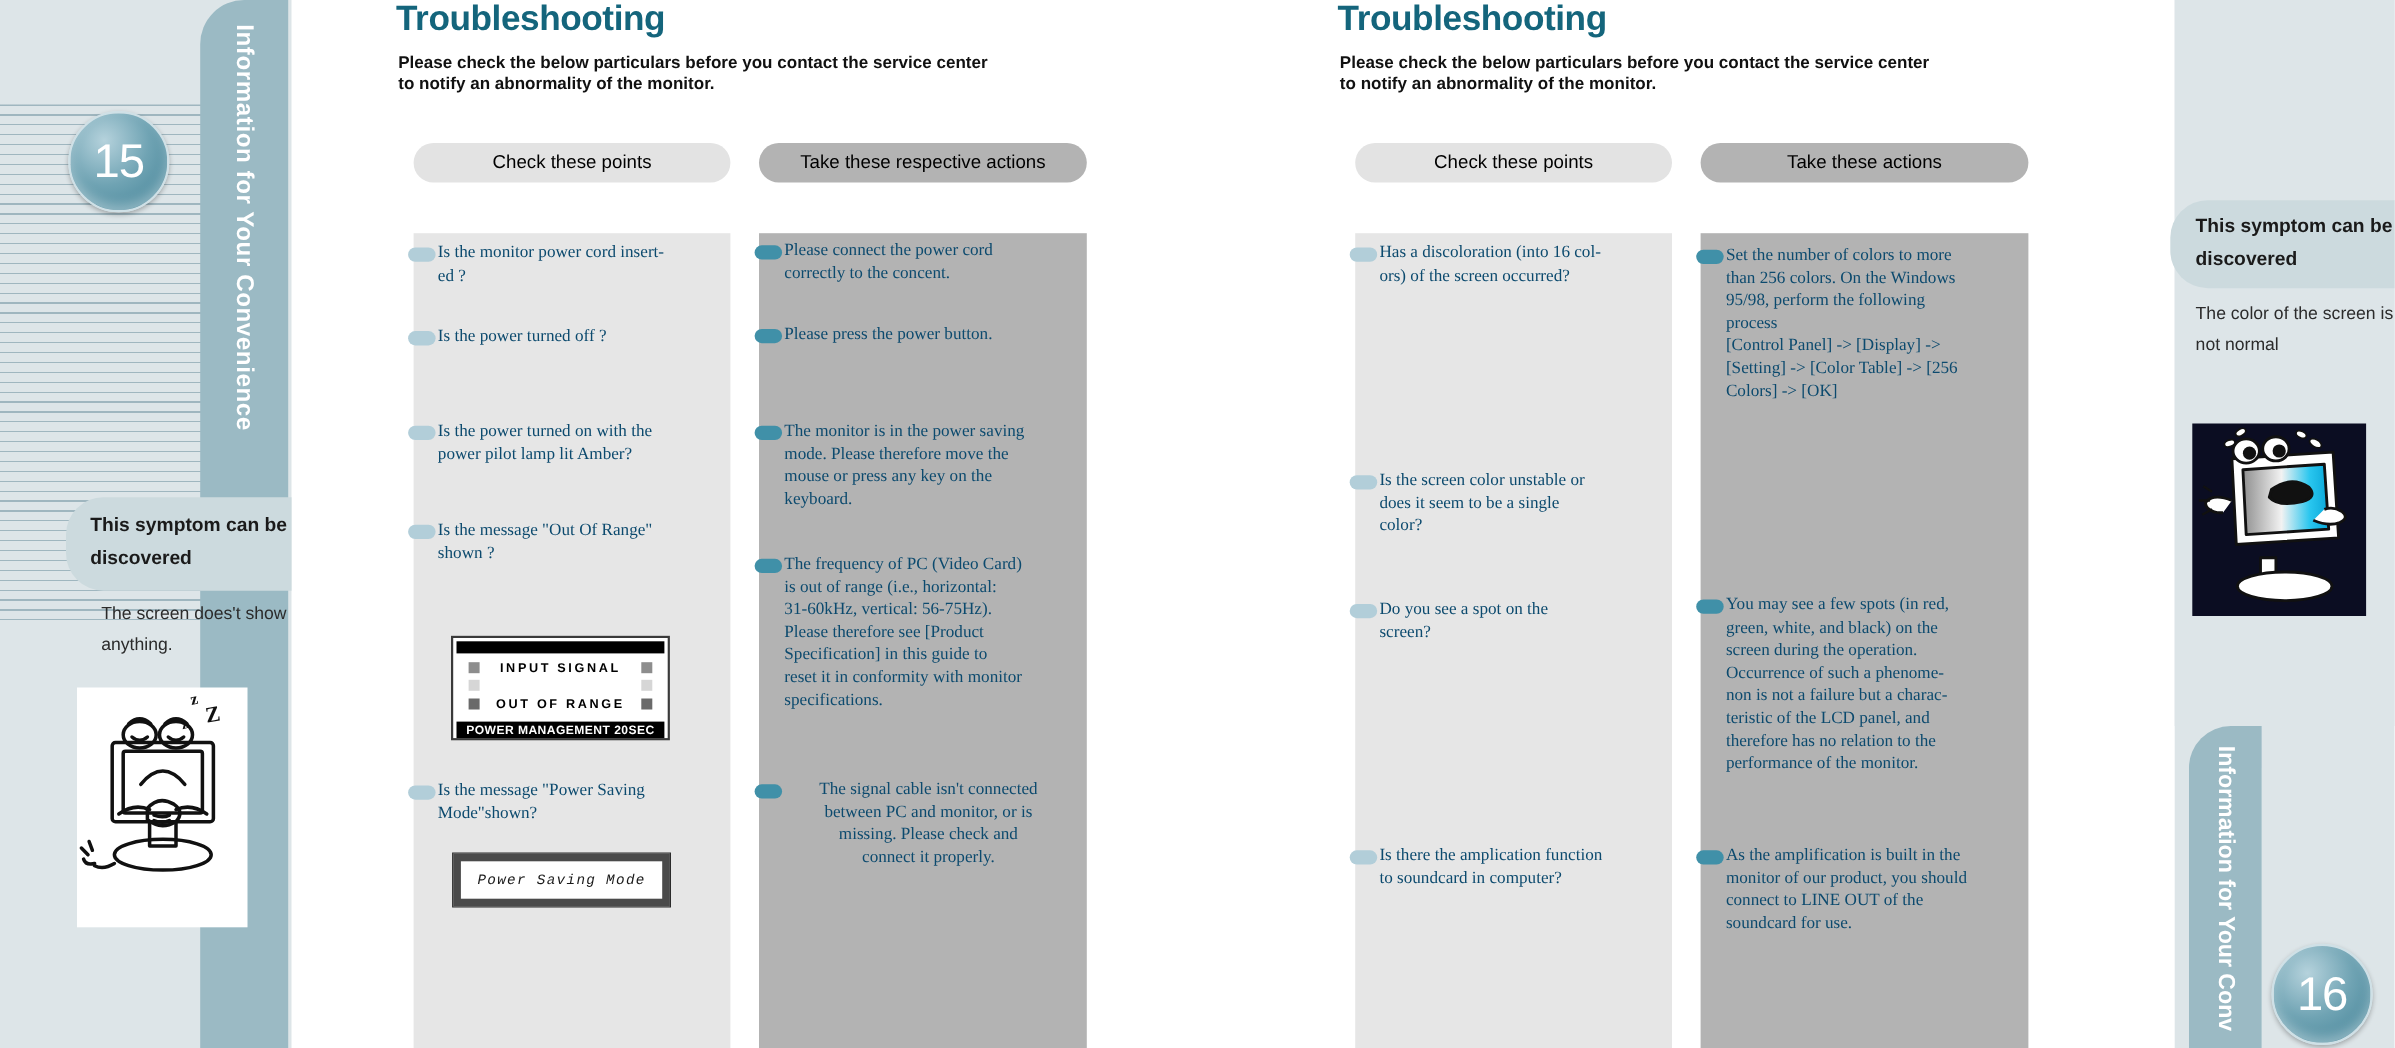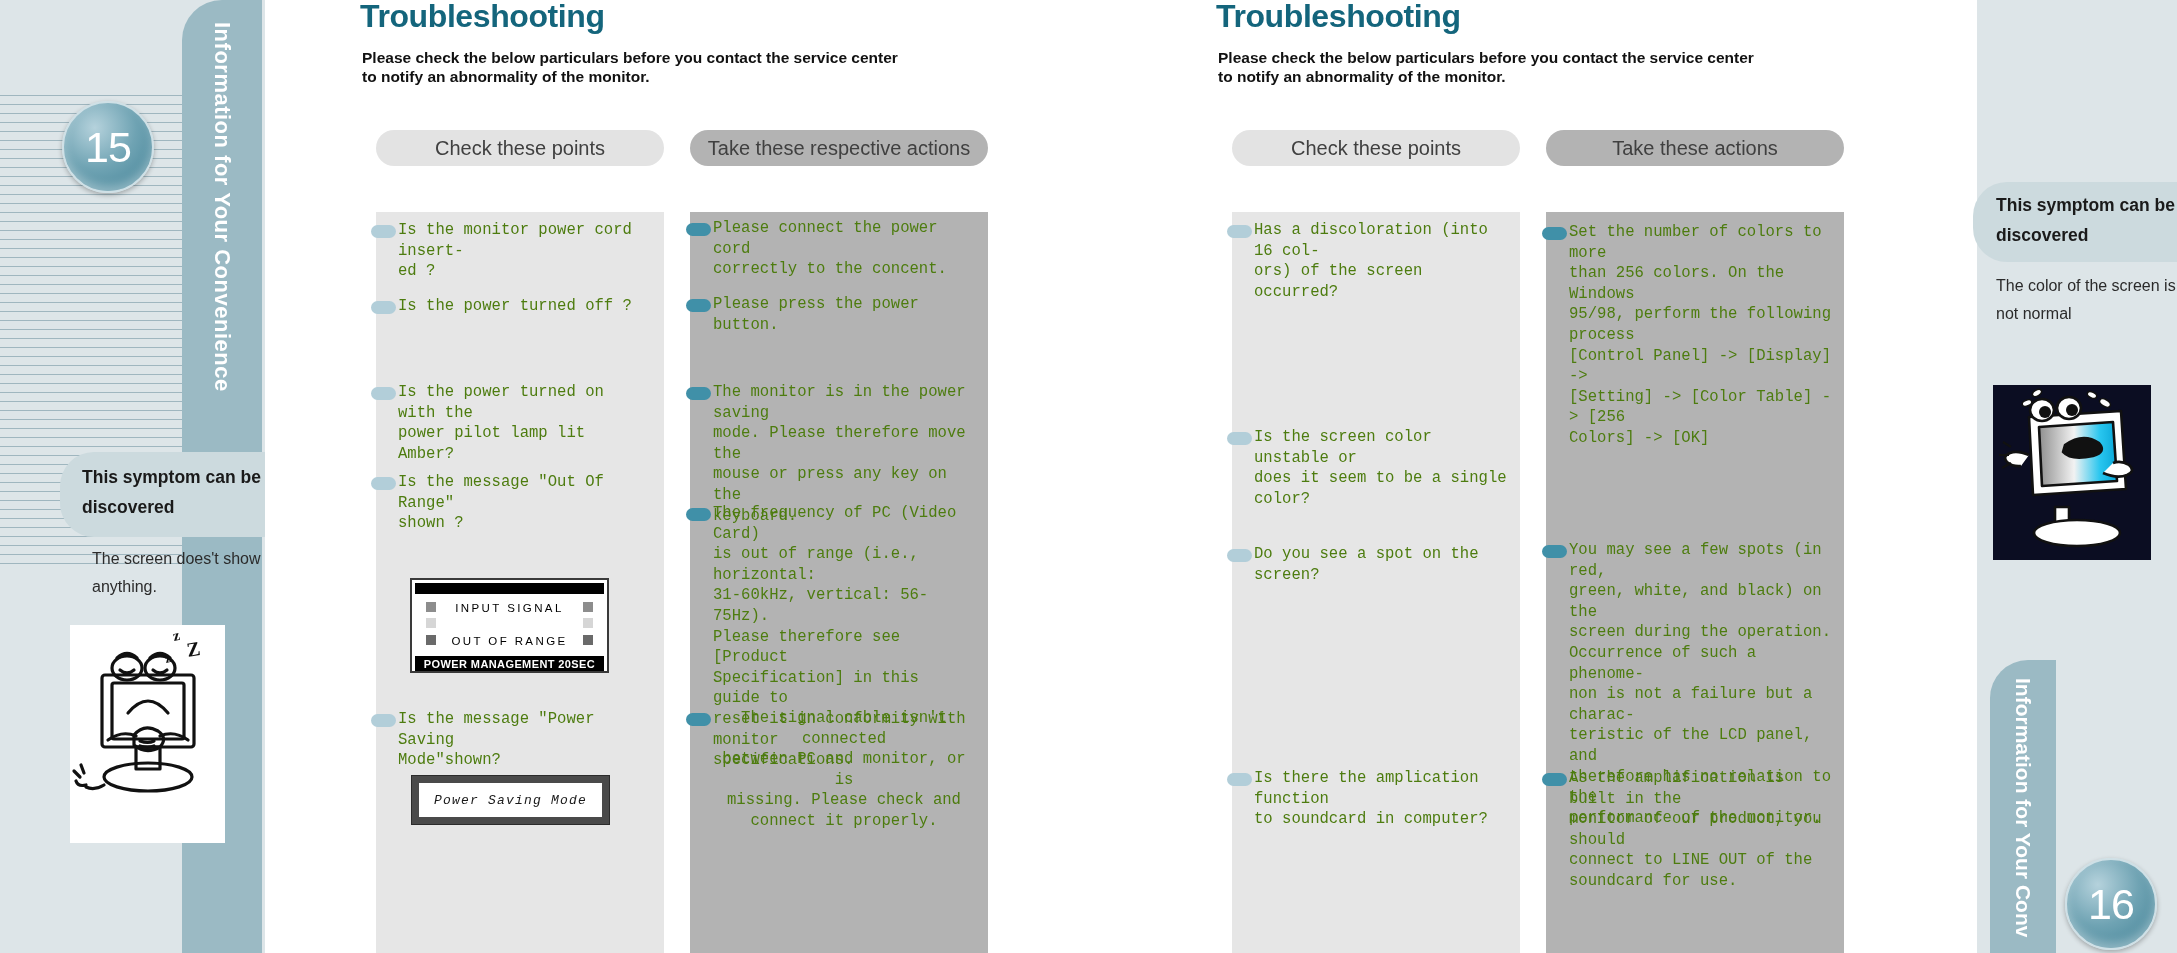--- a/index.html
+++ b/index.html
@@ -95,56 +95,56 @@
     position:absolute;
     color:#111111; font-size:15.5px; font-weight:bold; line-height:19px;
     font-family:"Liberation Sans", sans-serif;
     white-space:pre-line;
   }
 
   
   .pill {
     position:absolute; height:36px; border-radius:18px;
     display:flex; align-items:center; justify-content:center;
-    font-size:20px; color:#404040;
+    font-size:17px; color:#000000;
     font-family:"Liberation Sans", sans-serif;
   }
   .pill.light { background:#e3e3e3; }
   .pill.dark  { background:#b3b3b3; }
 
   
   .col {
     position:absolute; top:212px; bottom:0;
   }
   .col.light { background:#e6e6e6; }
   .col.dark  { background:#b3b3b3; }
 
   .item { position:absolute; }
   .bullet {
     position:absolute; left:-27px; top:5px;
     width:25px; height:13px; border-radius:7px;
   }
   .bullet.pale { background:#b2ced9; }
   .bullet.teal { background:#4090a8; }
   .itext {
-    font-size:15.6px; line-height:20.6px; color:#4d7c0f;
-    font-family:Liberation Mono, monospace;
+    font-size:15.6px; line-height:20.6px; color:#0c4a6e;
+    font-family:Liberation Serif, serif;
     white-space:pre-line;
   }
 
   
   .osd {
     position:absolute; background:#ffffff;
     border:2px solid #3a3a3a;
   }
   .osd-topbar { height:11px; background:#000000; margin:3px 3px 0 3px;}
   .osd-body { position:relative; height:62px; }
   .osd-line {
     position:absolute; width:100%; text-align:center;
-    font-size:11.5px; font-weight:normal; letter-spacing:2.4px; color:#000;
+    font-size:11.5px; font-weight:bold; letter-spacing:2.4px; color:#000;
     font-family:"Liberation Sans", sans-serif;
   }
   .osd-sq { position:absolute; width:10px; height:10px; }
   .osd-bottom {
     height:15px; background:#000; color:#fff;
     font-size:11px; font-weight:bold; letter-spacing:.4px;
     display:flex; align-items:center; justify-content:center;
     margin:0 3px 3px 3px;
     font-family:"Liberation Sans", sans-serif;
   }

